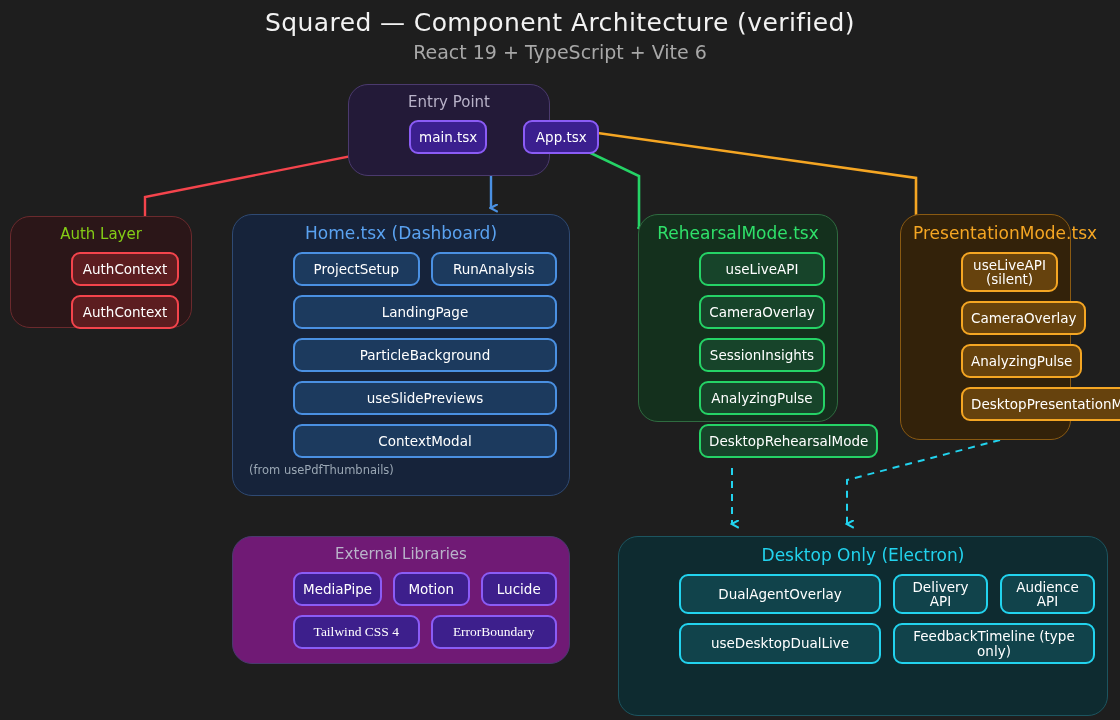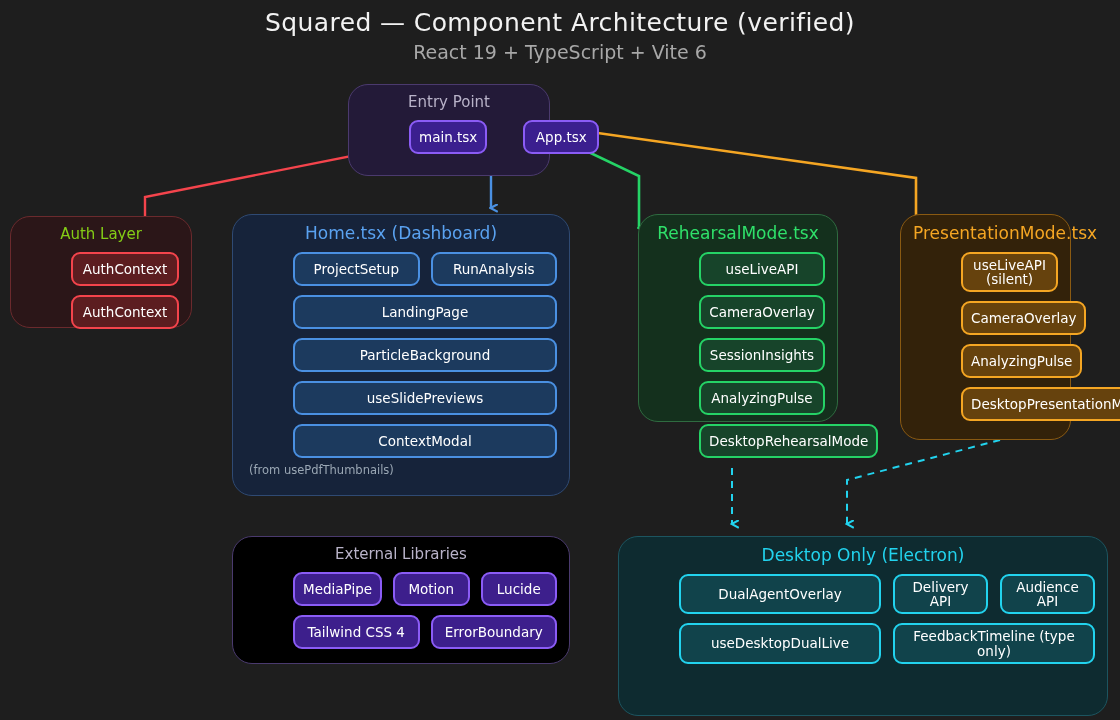--- a/index.html
+++ b/index.html
@@ -107,21 +107,21 @@
   .g-green { background: #14301d; border-color: #2f6b40; }
   .g-green .group-title { color: #2fe06a; }
   .n-green { background: #17442a; border-color: #25d366; }
 
   
   .g-orange { background: #33220a; border-color: #8a5a12; }
   .g-orange .group-title { color: #f5a623; }
   .n-orange { background: #66420d; border-color: #f5a623; }
 
   
-  .g-lib { background: #000000; border-color: #4a3a6e; }
+  .g-lib { background: #701a75; border-color: #4a3a6e; }
   .g-lib .group-title { color: #b9b3c9; }
   .n-violet { background: #3d1f8c; border-color: #8b5cf6; }
 
   
   .g-cyan { background: #0e2b30; border-color: #1c5560; }
   .g-cyan .group-title { color: #22d3ee; }
   .n-cyan { background: #11434b; border-color: #22d3ee; }
 
   
   #grp-entry        { left: 348px;  top: 84px;  width: 202px; height: 92px; }
@@ -136,21 +136,21 @@
   #grp-entry .node  { flex: 0 0 76px; font-size: 13.5px; }
   #grp-entry .spacer { flex: 0 0 36px; }
 
   #grp-desktop .nodes { gap: 9px 12px; }
   #grp-desktop .node  { flex: 1 1 calc(50% - 6px); }
   #grp-desktop .node.w-half    { flex: 1 1 calc(50% - 6px); }
   #grp-desktop .node.w-quarter { flex: 1 1 calc(25% - 9px); }
   #grp-desktop .node.w-right   { flex: 1 1 calc(50% - 6px); }
 
   #grp-lib .node.w-third { flex: 1 1 28%; }
-  #grp-lib .node.w-haf   { flex: 1 1 calc(50% - 6px); }
+  #grp-lib .node.w-haf   { flex: 1 1 calc(50% - 6px); font-family: Liberation Serif, serif; }
 </style>
 </head>
 <body>
 
 <div id="canvas">
 
   <svg id="wires">
     <defs>
       <marker id="ah-red" markerWidth="9" markerHeight="9" refX="4.5" refY="7.2" orient="auto" markerUnits="userSpaceOnUse">
         <path d="M0.6,0.4 L4.5,7.6 L8.4,0.4" fill="none" stroke="#f4444c" stroke-width="2.2"></path>

